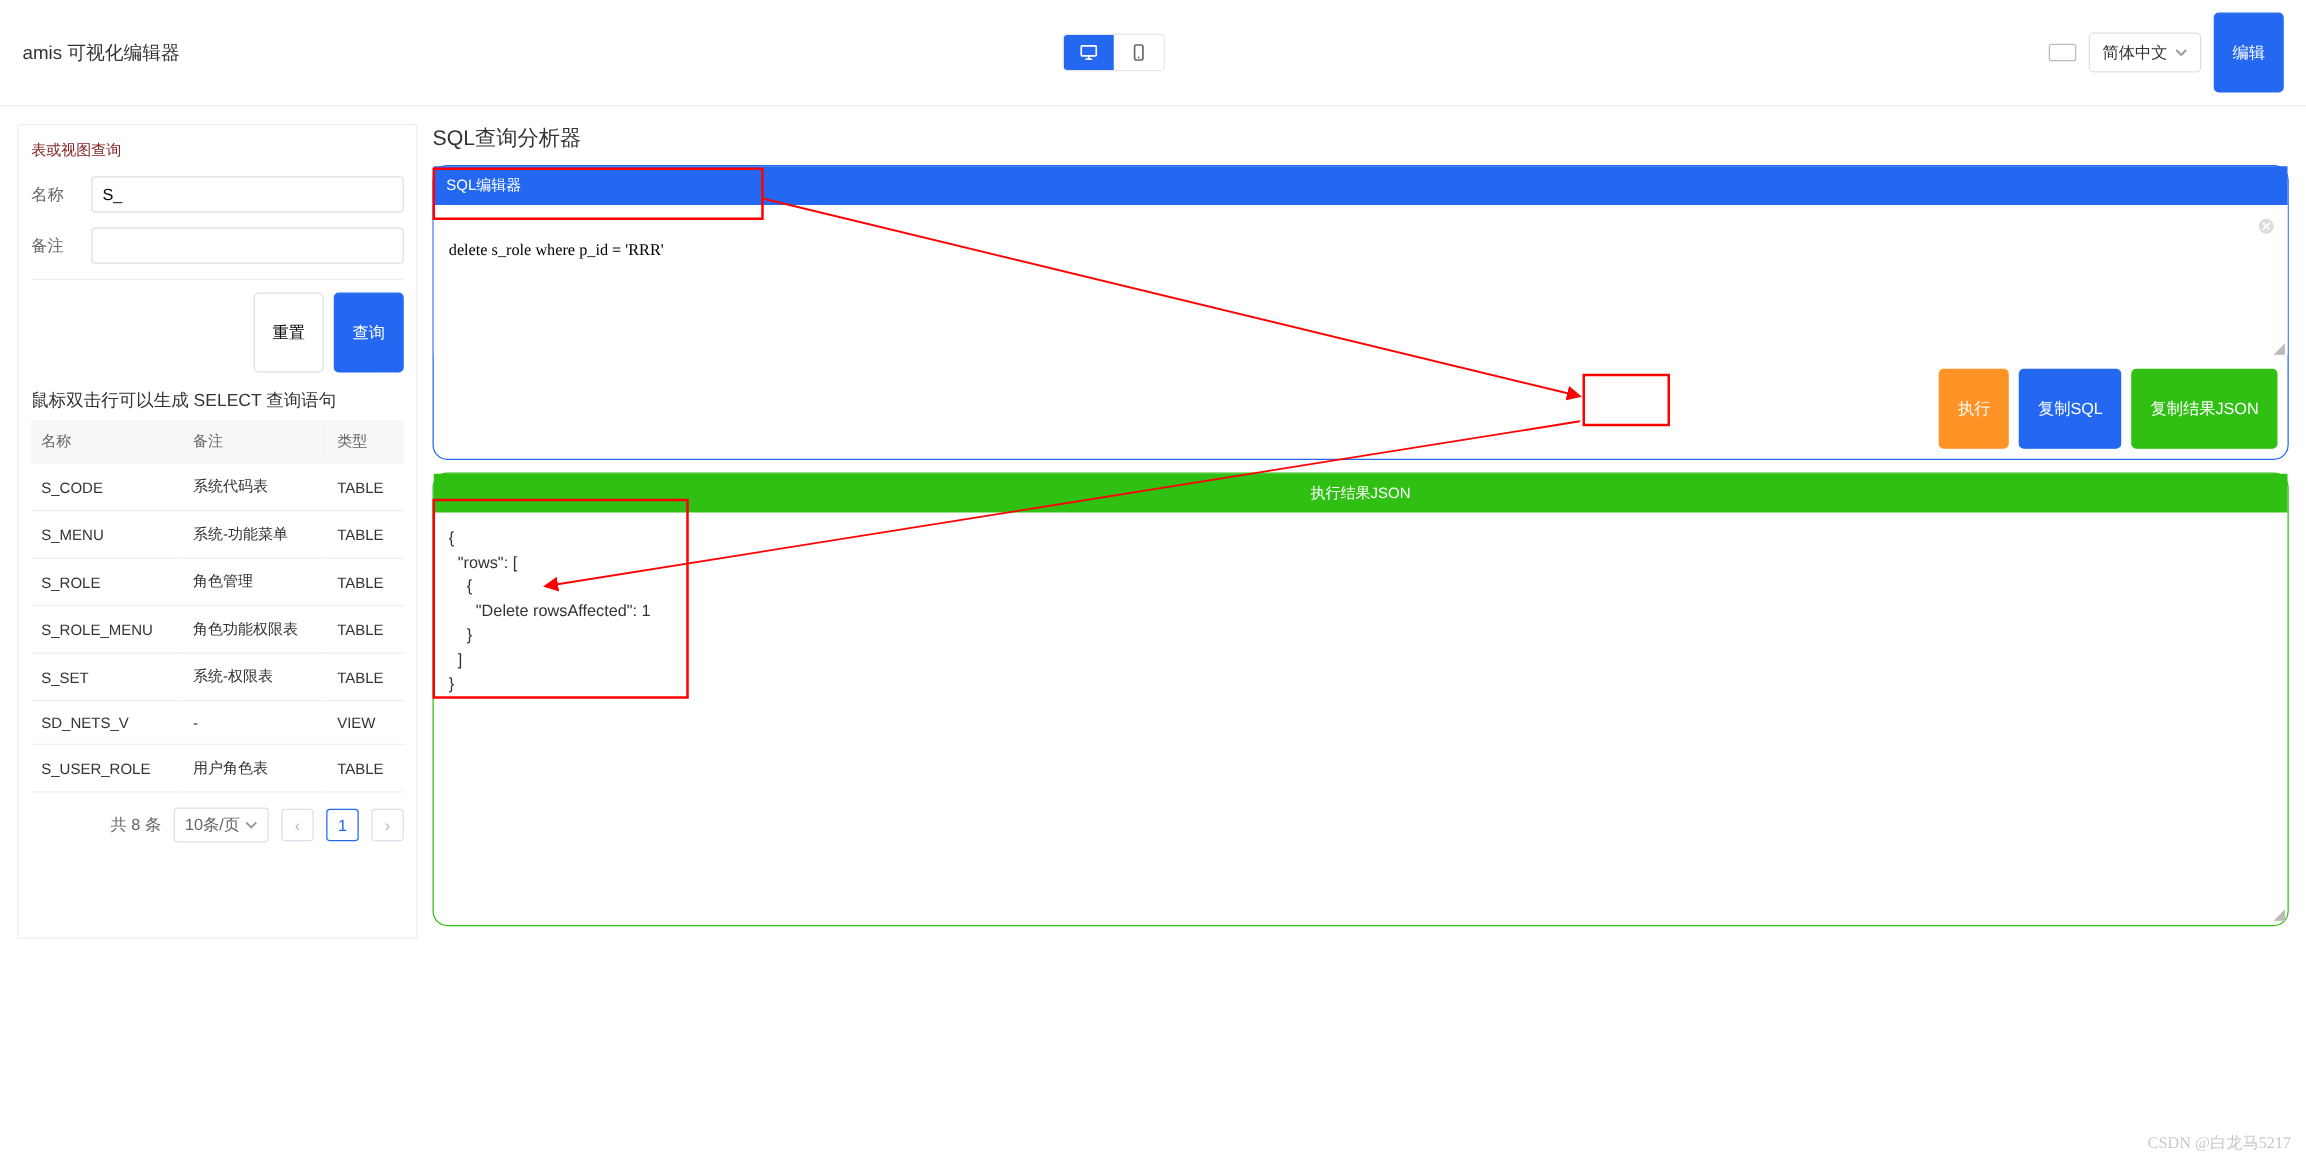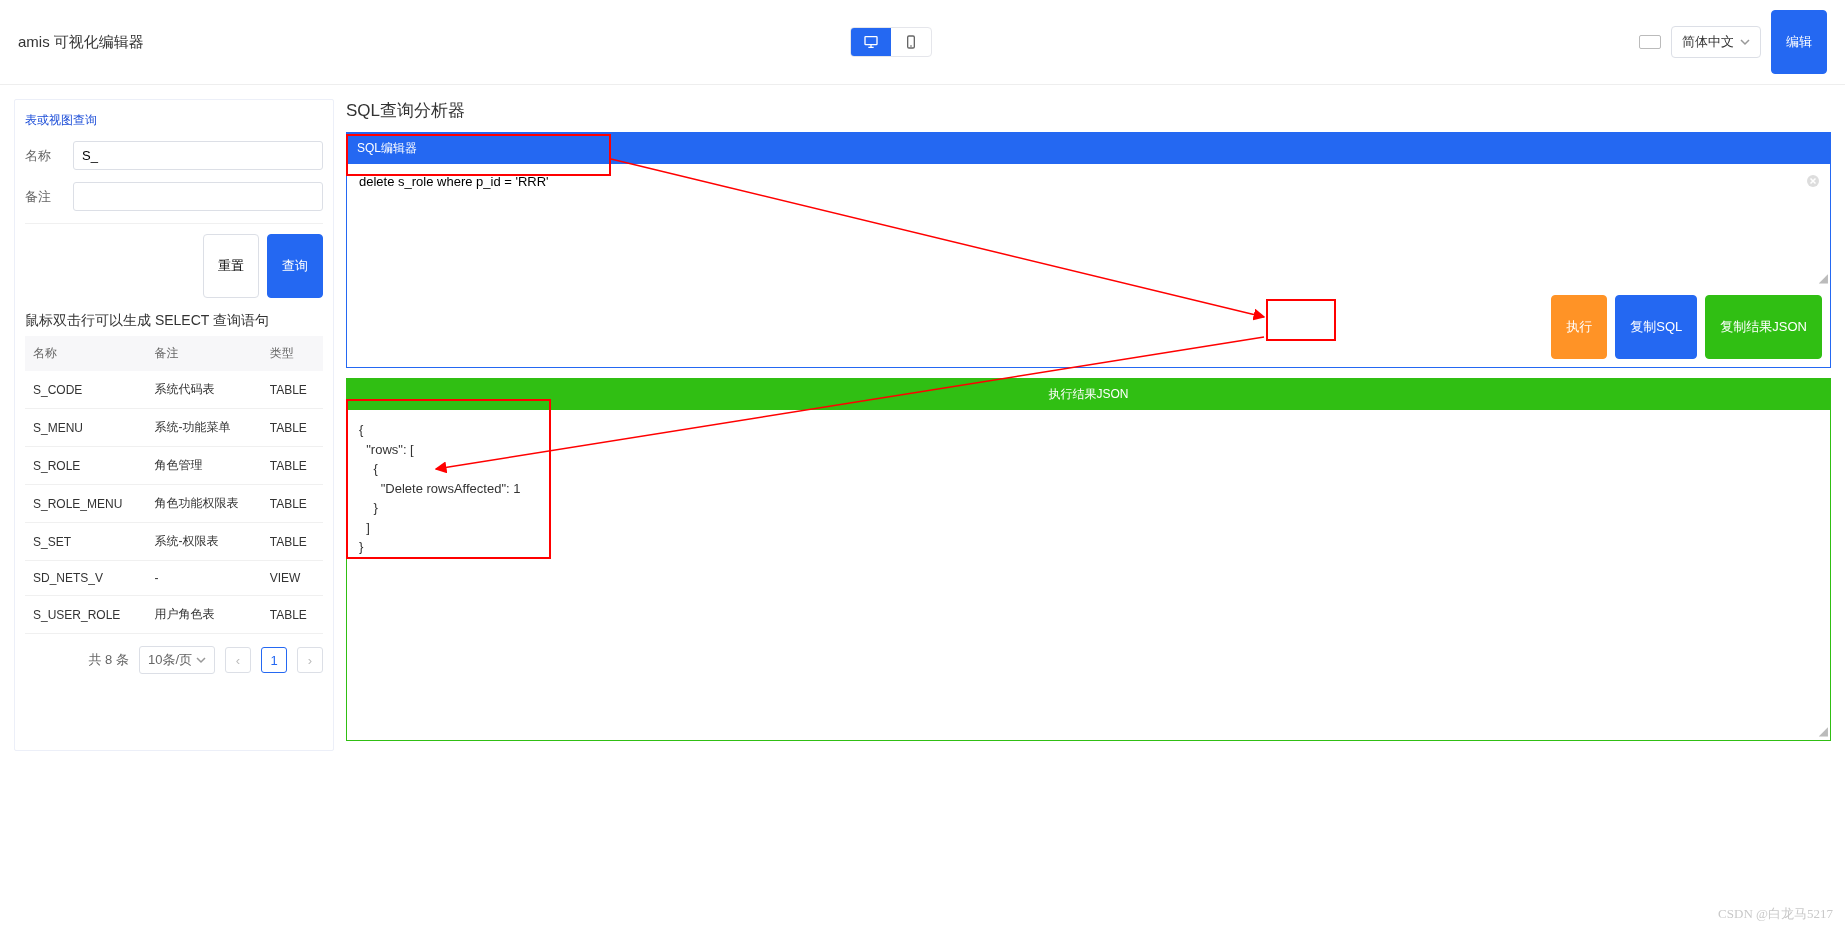--- a/index.html
+++ b/index.html
@@ -12,42 +12,42 @@
   .dev-btn svg { width: 16px; height: 16px; }
   .topbar-right { display: flex; align-items: center; gap: 10px; }
   .kbd-icon { width: 22px; height: 14px; border: 1px solid #bbb; border-radius: 2px; }
   .lang-sel { border: 1px solid #dcdfe6; border-radius: 4px; padding: 6px 10px; display: flex; align-items: center; gap: 6px; font-size: 13px; cursor: pointer; }
   .btn { border: 1px solid #dcdfe6; border-radius: 4px; padding: 22px 14px; cursor: pointer; font-size: 13px; background: #fff; }
   .btn-primary { background: #2468f2; border-color: #2468f2; color: #fff; }
   .btn-success { background: #30bf13; border-color: #30bf13; color: #fff; }
   .btn-warning { background: #ff9326; border-color: #ff9326; color: #fff; }
   .layout { display: flex; gap: 12px; padding: 14px; }
   .sidebar { width: 320px; border: 1px solid #eceff8; border-radius: 2px; padding: 12px 10px; }
-  .side-title { font-size: 12px; color: #1d4ed8; margin-bottom: 12px; }
+  .side-title { font-size: 12px; color: #7f1d1d; margin-bottom: 12px; }
   .form-row { display: flex; align-items: center; margin-bottom: 12px; }
   .form-label { width: 48px; color: #666; font-size: 13px; }
   .form-input { flex: 1; border: 1px solid #dcdfe6; border-radius: 3px; padding: 6px 8px; font-size: 13px; }
   .btn-row { display: flex; justify-content: flex-end; gap: 8px; margin-top: 6px; border-top: 1px solid #f0f0f0; padding-top: 10px; }
   .hint { font-size: 14px; color: #333; margin: 14px 0 6px; }
   .table { width: 100%; border-collapse: collapse; font-size: 12px; }
   .table th { background: #f7f7f9; text-align: left; font-weight: 500; color: #666; padding: 9px 8px; }
   .table td { padding: 10px 8px; border-bottom: 1px solid #f0f0f0; color: #333; }
   .pagination { display: flex; align-items: center; justify-content: flex-end; gap: 10px; margin-top: 12px; font-size: 13px; color: #666; }
   .page-size { border: 1px solid #dcdfe6; border-radius: 3px; padding: 4px 8px; display: flex; align-items: center; gap: 4px; }
   .page-btn { width: 26px; height: 26px; border: 1px solid #dcdfe6; border-radius: 3px; display: flex; align-items: center; justify-content: center; color: #bbb; }
   .page-btn.active { border-color: #2468f2; color: #2468f2; }
   .main { flex: 1; }
   .main-title { font-size: 17px; color: #333; margin-bottom: 10px; }
-  .panel { border: 1px solid #2468f2; border-radius: 0; margin-bottom: 10px; position: relative; }
+  .panel { border: 1px solid #2468f2; border-radius: 12px; margin-bottom: 10px; position: relative; }
   .panel-green { border-color: #30bf13; }
   .panel-head { padding: 7px 10px; color: #fff; font-size: 12px; }
   .panel-head.blue { background: #2468f2; }
   .panel-head.green { background: #30bf13; text-align: center; }
   .sql-area { position: relative; }
-  .sql-text { width: 100%; border: none; padding: 10px 12px; font-family: Liberation Sans, sans-serif; font-size: 13px; resize: none; height: 120px; outline: none; }
+  .sql-text { width: 100%; border: none; padding: 28px 12px; font-family: Liberation Serif, serif; font-size: 13px; resize: none; height: 120px; outline: none; }
   .clear-icon { position: absolute; right: 10px; top: 10px; color: #ccc; cursor: pointer; }
   .resize-handle { position: absolute; right: 2px; bottom: 2px; color: #bbb; font-size: 12px; pointer-events: none; }
   .action-row { display: flex; justify-content: flex-end; gap: 8px; padding: 8px; }
   .json-out { padding: 10px 12px; font-family: inherit; font-size: 13px; line-height: 1.5; white-space: pre; min-height: 330px; position: relative; }
   .watermark { position: fixed; right: 12px; bottom: 6px; color: #c9c9c9; font-size: 13px; font-family: Liberation Serif, serif; }
   
   .anno { position: absolute; border: 2px solid red; pointer-events: none; }
   .svg-overlay { position: absolute; inset: 0; pointer-events: none; }
   .chev { width: 10px; height: 10px; }
 </style>

